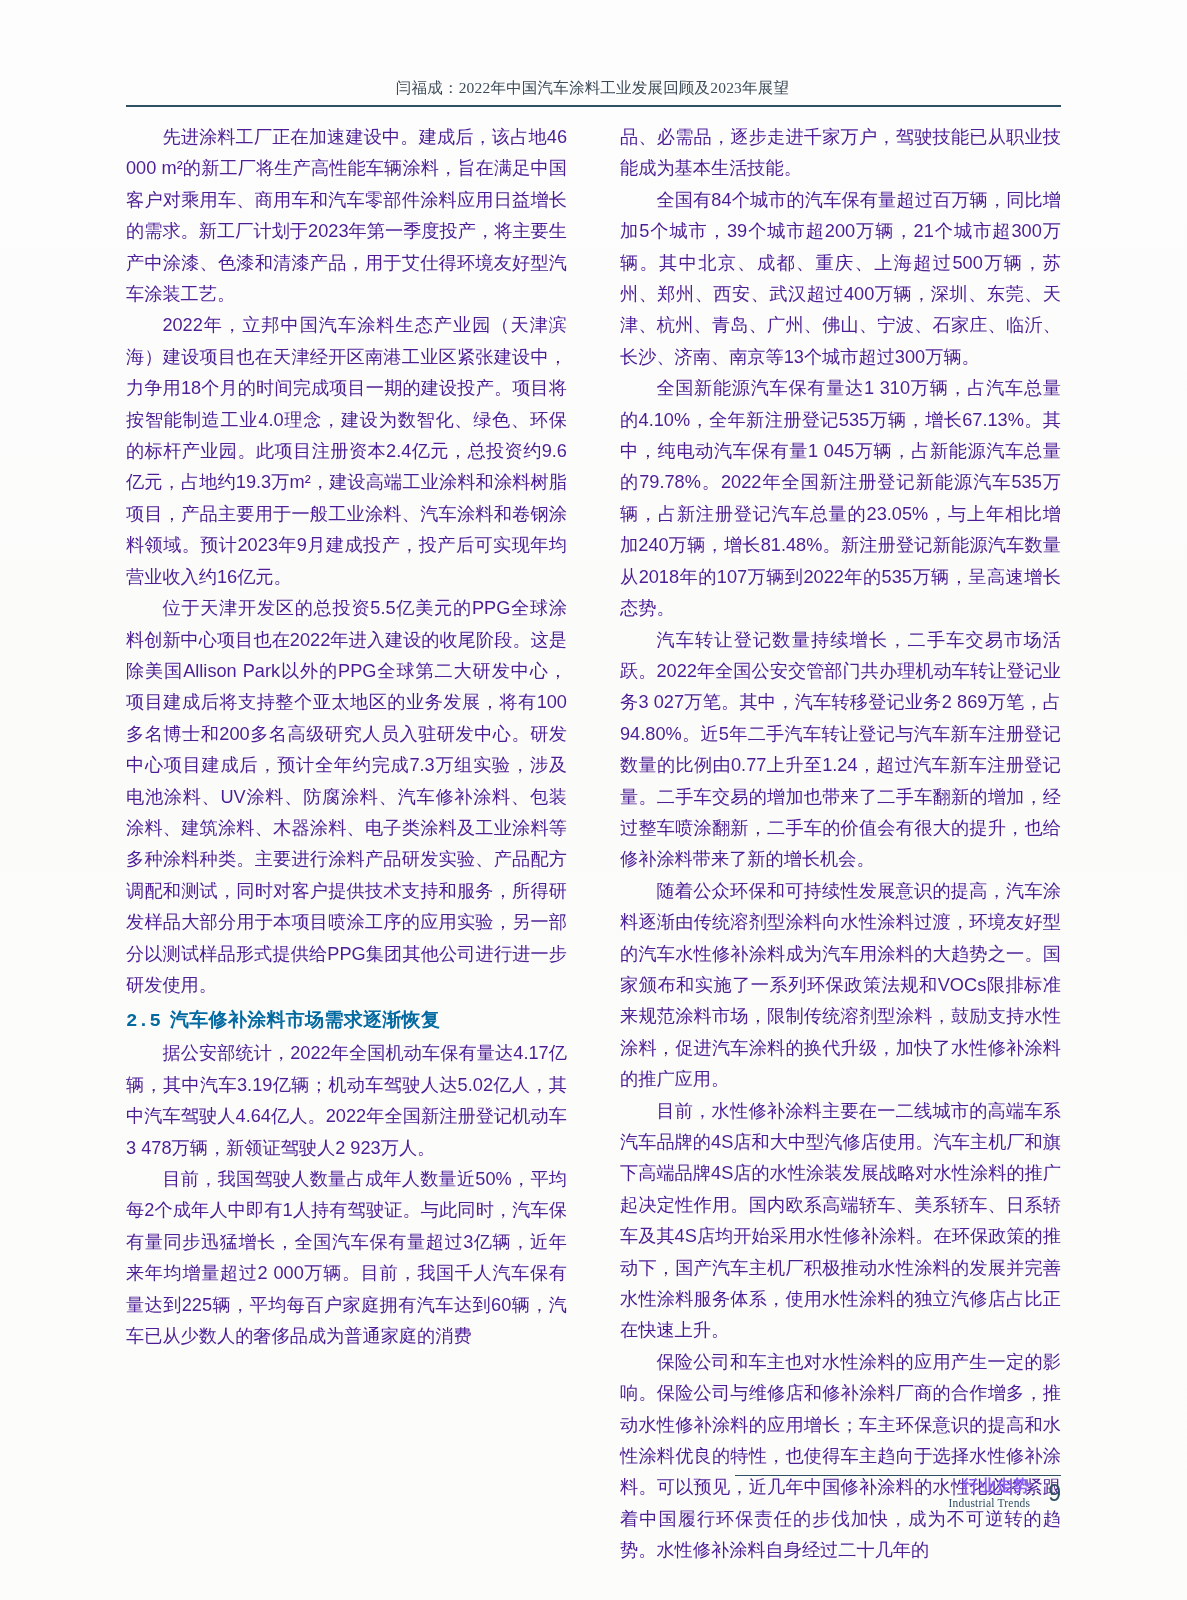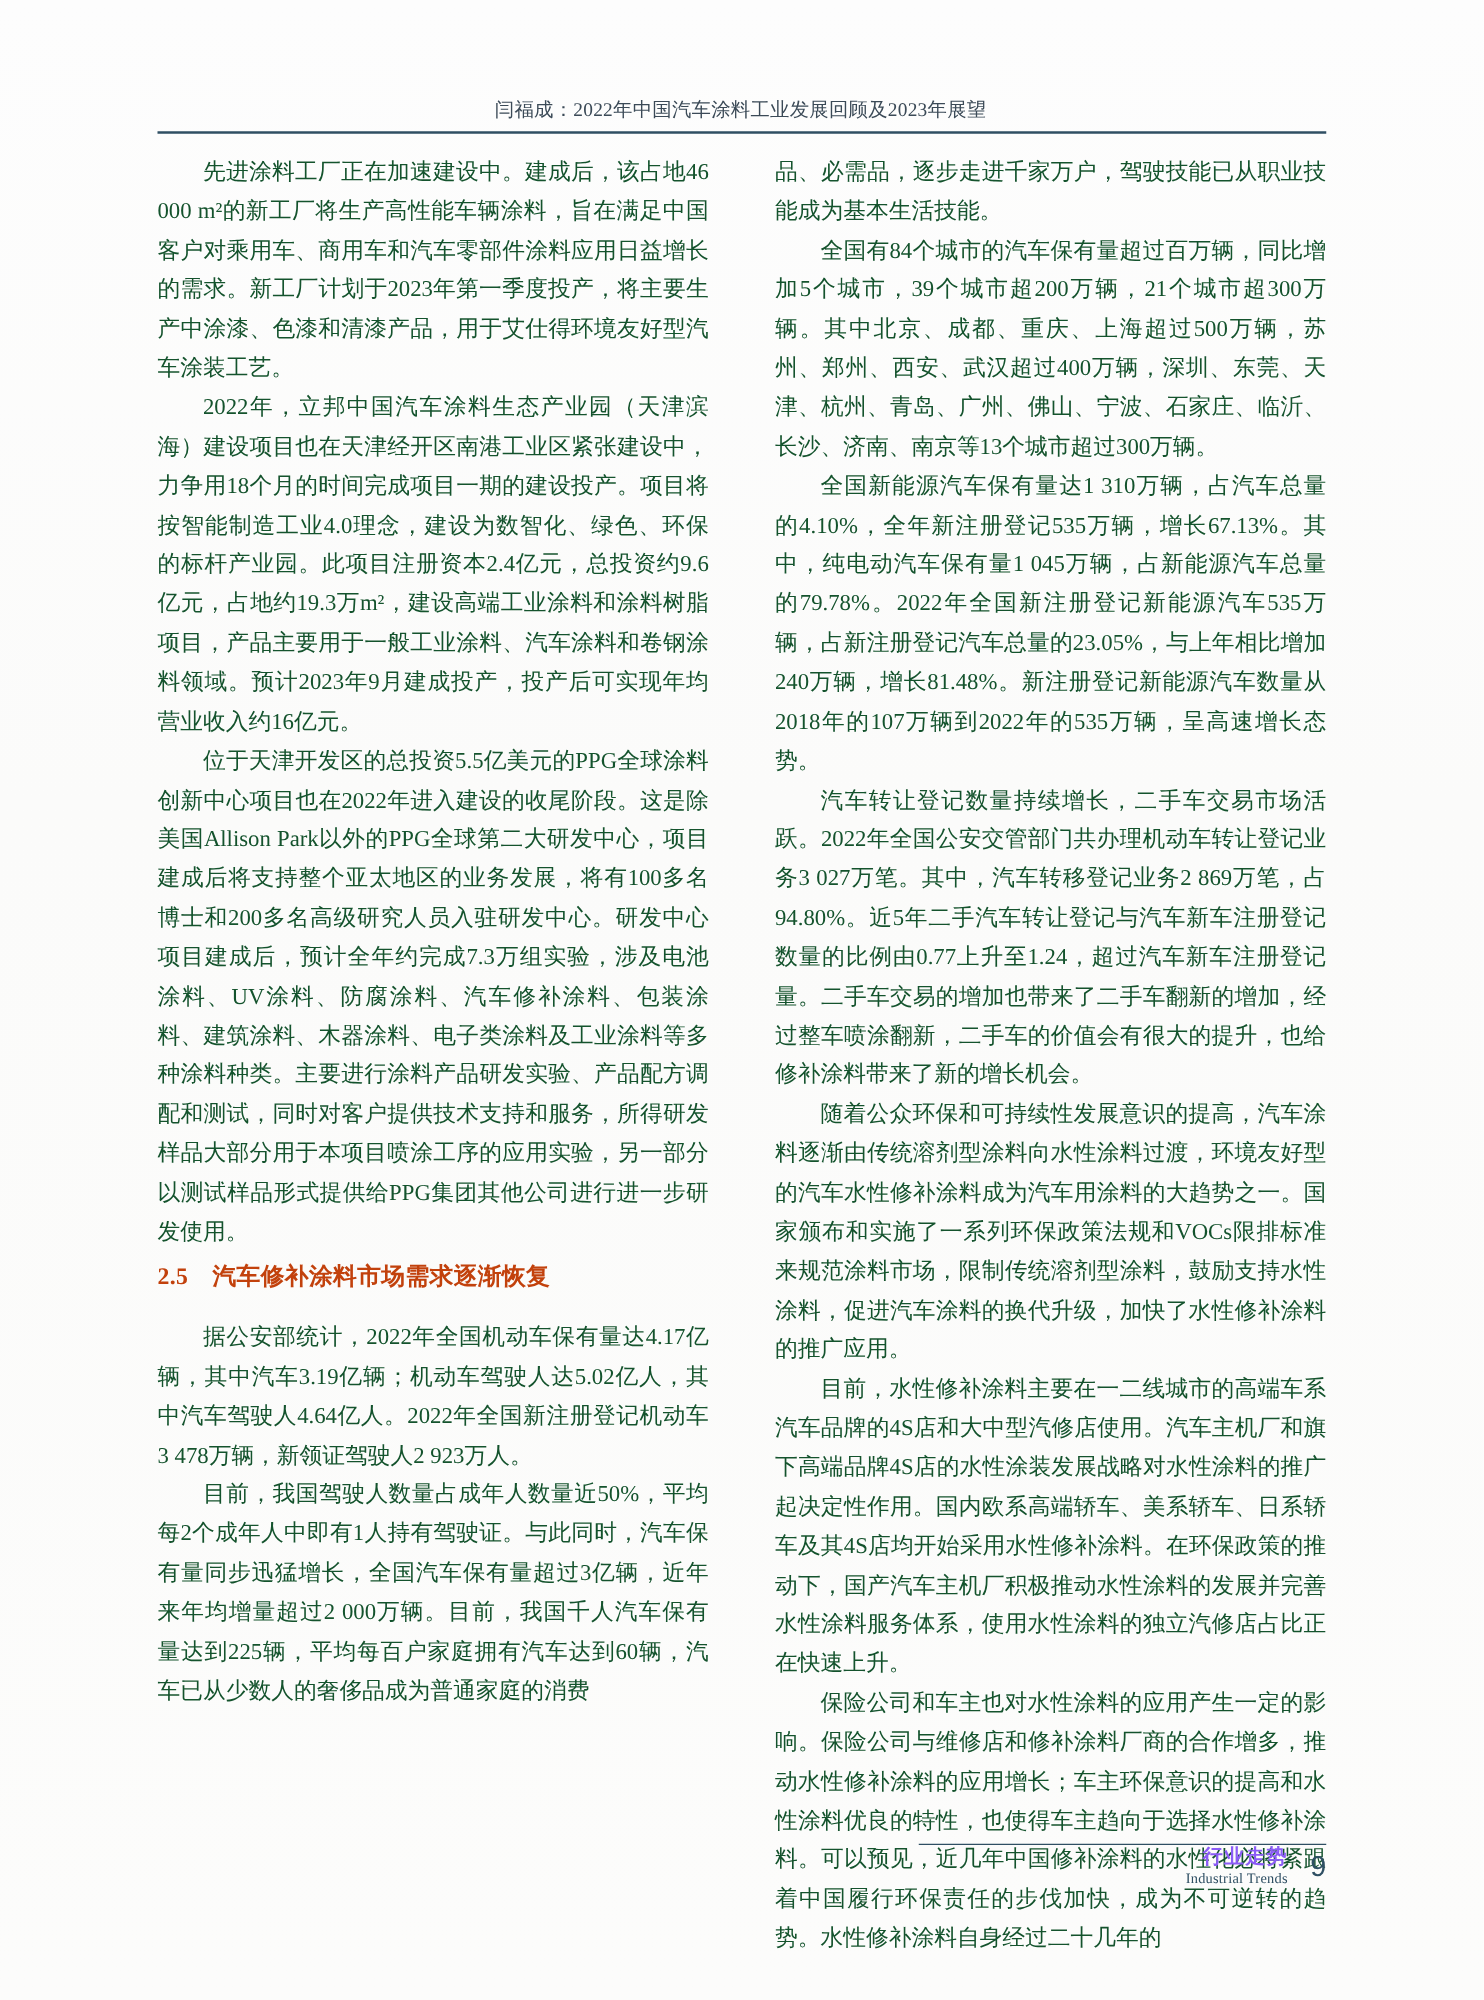--- a/index.html
+++ b/index.html
@@ -60,34 +60,34 @@
   }
   .col {
     width: 441px;
   }
   p.para {
     margin: 0;
     font-size: 18.2px;
     line-height: 31.4px;
     text-align: justify;
     text-justify: inter-ideograph;
-    color: #14532d;
+    color: #4c1d95;
     text-indent: 2em;
-    font-family: Liberation Serif, serif;
+    font-family: Liberation Sans, sans-serif;
   }
   p.noindent {
     text-indent: 0;
   }
   .section-head {
-    margin: 4px 0 16px 0;
+    margin: 4px 0 0 0;
     font-size: 19px;
     line-height: 33px;
-    color: #c2410c;
+    color: #0369a1;
     font-weight: bold;
-    font-family: Liberation Serif, serif;
+    font-family: Liberation Mono, monospace;
     letter-spacing: 0.3px;
   }
   .section-head .num {
     display: inline-block;
     min-width: 44px;
   }
   
   .footer {
     position: absolute;
     left: 735px;

